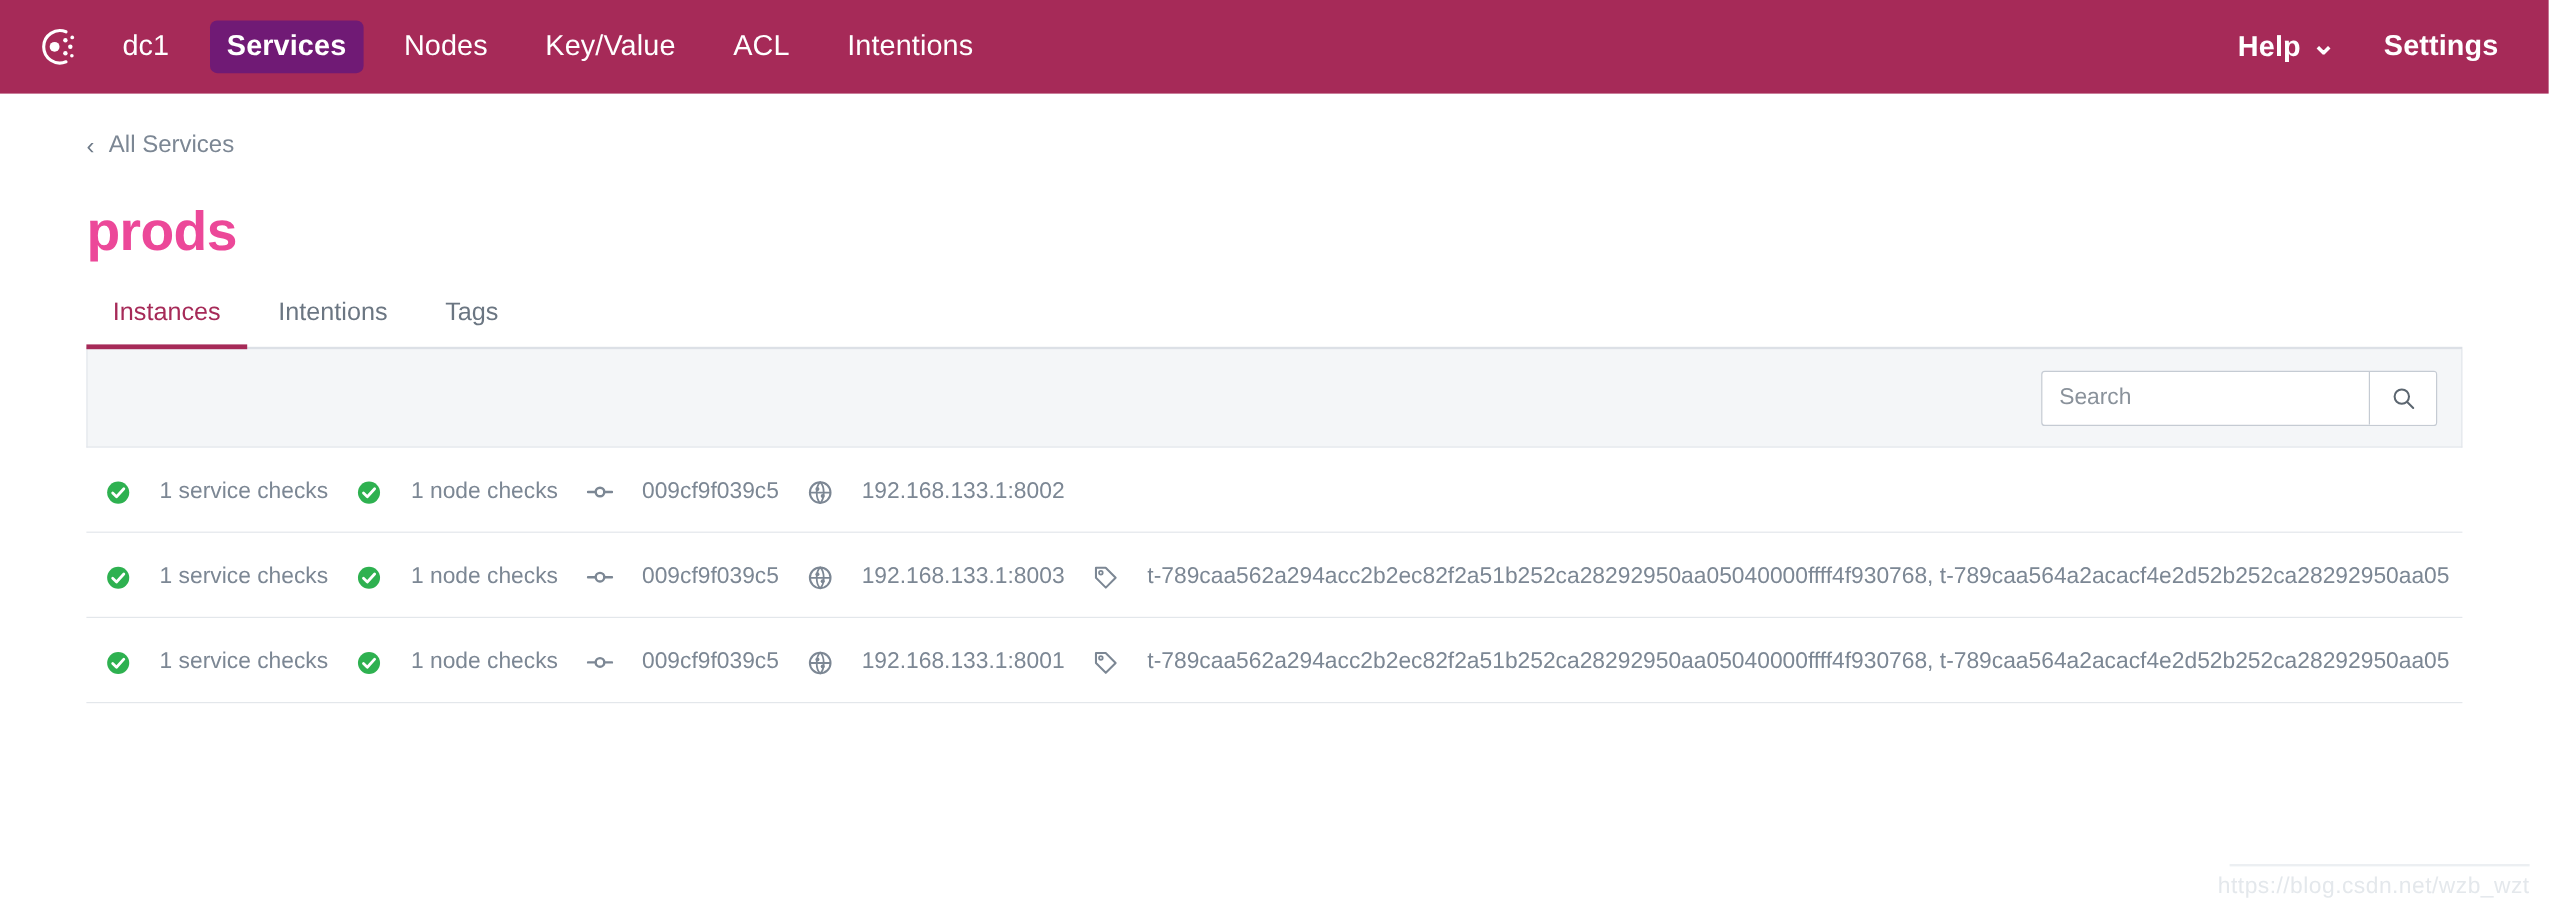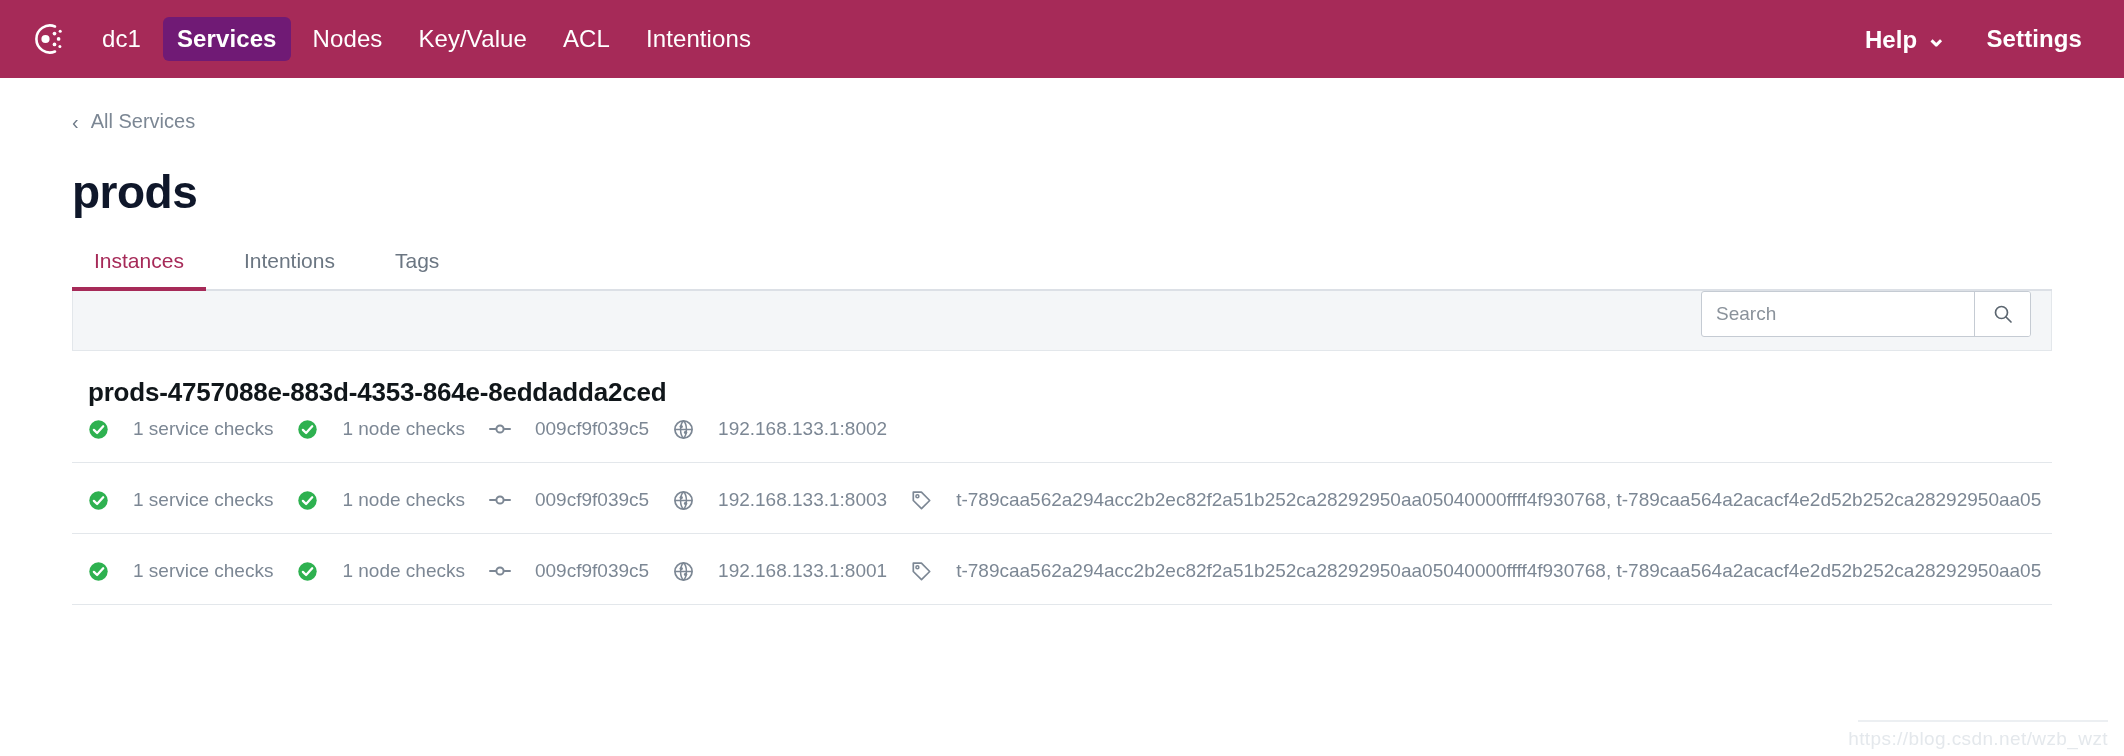--- a/index.html
+++ b/index.html
@@ -19,21 +19,21 @@
     align-items: center;
     padding: 0 40px 0 24px;
     position: relative;
   }
   .brand {
     width: 46px; height: 46px;
     margin-right: 18px;
     display: flex; align-items: center; justify-content: center;
     flex: 0 0 auto;
   }
-  .nav-items { display: flex; align-items: center; gap: 8px; }
+  .nav-items { display: flex; align-items: center; gap: 20px; }
   .nav-link {
     color: #ffffff;
     font-size: 24px;
     line-height: 1;
     padding: 10px 14px;
     border-radius: 6px;
     white-space: nowrap;
     cursor: pointer;
     letter-spacing: .1px;
   }
@@ -54,30 +54,30 @@
     color: #7c8794;
     font-size: 20px;
     cursor: pointer;
     width: max-content;
   }
   .breadcrumb .chev { font-size: 20px; color: #6e7a88; line-height: 1; }
 
   .page-title {
     font-size: 46px;
     font-weight: bold;
-    color: #0f172a;
+    color: #ec4899;
     margin: 32px 0 0 0;
     letter-spacing: -.5px;
   }
 
   .tabs {
     margin-top: 16px;
     display: flex;
     align-items: flex-end;
-    gap: 16px;
+    gap: 4px;
     border-bottom: 2px solid #dce0e6;
     position: relative;
   }
   .tab {
     font-size: 21px;
     color: #6b7682;
     padding: 14px 22px 16px 22px;
     cursor: pointer;
     position: relative;
     white-space: nowrap;
@@ -89,23 +89,23 @@
     left: 0; right: 0; bottom: -2px;
     height: 4px;
     background: #a62a58;
   }
 
   
   .filterbar {
     background: #f4f6f8;
     border: 1px solid #e3e7eb;
     border-top: none;
-    height: 60px;
+    height: 82px;
     display: flex;
-    align-items: flex-start;
+    align-items: center;
     justify-content: flex-end;
     padding: 0 20px 0 20px;
   }
   .search-wrap {
     display: flex;
     height: 46px;
     border: 1px solid #c5cbd3;
     border-radius: 3px;
     background: #ffffff;
     overflow: hidden;
@@ -238,21 +238,20 @@
             <line x1="14" y1="14" x2="19" y2="19" stroke="#5c6670" stroke-width="1.7" stroke-linecap="round"></line>
           </svg>
         </span>
       </button>
     </div>
   </div>
 
   <div class="list">
 
     <div class="list-item">
-      <div class="item-title">prods-4757088e-883d-4353-864e-8eddadda2ced</div>
       <div class="item-meta">
         <span class="meta-cell">
           <span class="icon">
             <svg width="21" height="21" viewBox="0 0 21 21" aria-hidden="true">
               <circle cx="10.5" cy="10.5" r="9.2" fill="#2eb150"></circle>
               <polyline points="5.9,10.9 9.1,14 15.2,7.3" fill="none" stroke="#ffffff" stroke-width="2.3" stroke-linecap="round" stroke-linejoin="round"></polyline>
             </svg>
           </span>
           <span>1 service checks</span>
         </span>

